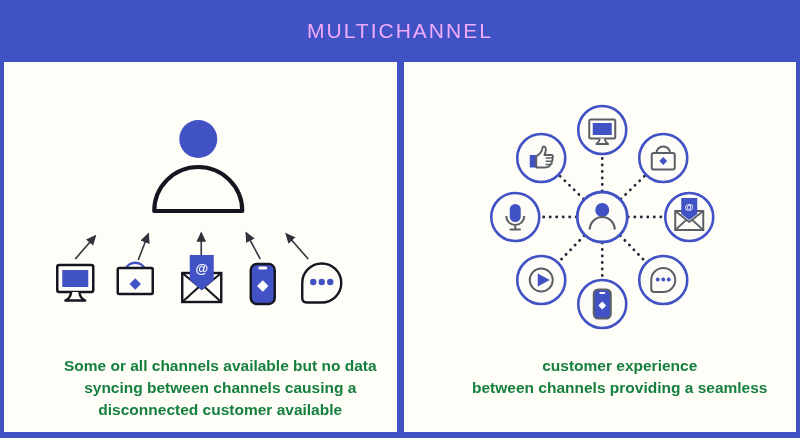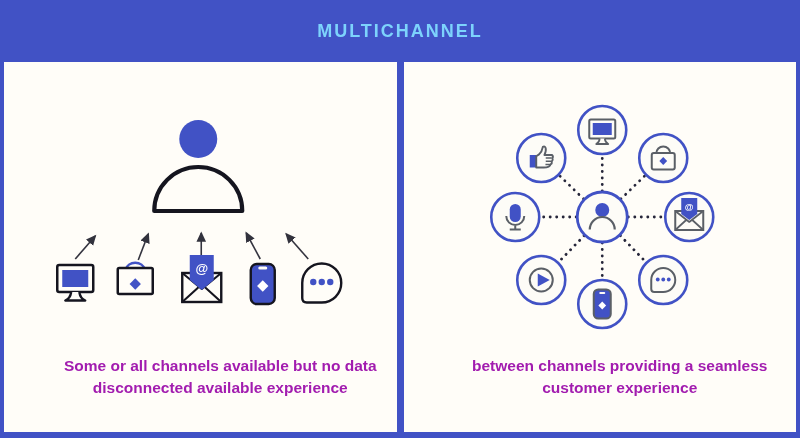--- a/index.html
+++ b/index.html
@@ -4,31 +4,31 @@
 <style>
   * { margin:0; padding:0; box-sizing:border-box; }
   html,body { width:800px; height:438px; overflow:hidden; }
   body { font-family:"Liberation Sans", sans-serif; background:#4152c5; }
 
   .frame { width:800px; height:438px; background:#4152c5; position:relative; }
 
   .headers { height:62px; display:flex; }
   .header-cell {
     flex:1; display:flex; align-items:center; justify-content:center;
-    color:#7dd3fc; font-size:18px; font-weight:700; letter-spacing:2px;
+    color:#f0abfc; font-size:21px; font-weight:400; letter-spacing:2px;
   }
 
   .panels { display:flex; gap:7px; margin:0 4px; height:370px; }
   .panel { flex:1; background:#fffdf8; position:relative; }
 
   .diagram { position:absolute; top:0; left:0; width:100%; height:290px; display:block; }
 
   .caption {
     position:absolute; top:293px; left:0; right:0;
-    text-align:center; color:#a21caf; font-size:15.5px; font-weight:600;
+    text-align:center; color:#15803d; font-size:15.5px; font-weight:600;
     line-height:1.42;
     padding-left:40px;
   }
 </style>
 </head>
 <body>
 
 <div class="frame">
 
   <div class="headers">
@@ -86,21 +86,22 @@
         <g transform="translate(317.5,221)">
           <path d="M -19.5 0 A 19.5 19.5 0 1 1 0 19.5 L -15 19.5 Q -19.5 19.5 -19.5 15 Z" fill="#fffdf8" stroke="#15151f" stroke-width="2.4" stroke-linejoin="round"></path>
           <circle cx="-8.5" cy="-1" r="3.2" fill="#4152c5"></circle>
           <circle cx="0" cy="-1" r="3.2" fill="#4152c5"></circle>
           <circle cx="8.5" cy="-1" r="3.2" fill="#4152c5"></circle>
         </g>
       </svg>
 
       <div class="caption">
         <div>Some or all channels available but no data</div>
-        <div>disconnected available experience</div>
+        <div>syncing between channels causing a</div>
+        <div>disconnected customer available</div>
       </div>
     </div>
 
     <div class="panel">
       <svg class="diagram" viewBox="0 0 392 290">
 
         <g stroke="#26263a" stroke-width="2.8" stroke-linecap="round" stroke-dasharray="0.1 6.4">
           <line x1="198" y1="155" x2="198" y2="68"></line>
           <line x1="198" y1="155" x2="198" y2="242"></line>
           <line x1="198" y1="155" x2="111" y2="155"></line>
@@ -168,19 +169,19 @@
         <g transform="translate(259,218)">
           <circle r="24" fill="#fdfcf7" stroke="#4152c5" stroke-width="2.6"></circle>
           <path d="M -12 0 A 12 12 0 1 1 0 12 L -9 12 Q -12 12 -12 9 Z" fill="#fdfcf7" stroke="#5a5f66" stroke-width="2" stroke-linejoin="round"></path>
           <circle cx="-5.5" cy="-0.5" r="1.9" fill="#4152c5"></circle>
           <circle cx="0" cy="-0.5" r="1.9" fill="#4152c5"></circle>
           <circle cx="5.5" cy="-0.5" r="1.9" fill="#4152c5"></circle>
         </g>
       </svg>
 
       <div class="caption">
+        <div>customer experience</div>
         <div>between channels providing a seamless</div>
-        <div>customer experience</div>
       </div>
     </div>
 
   </div>
 </div>
 
 </body></html>

